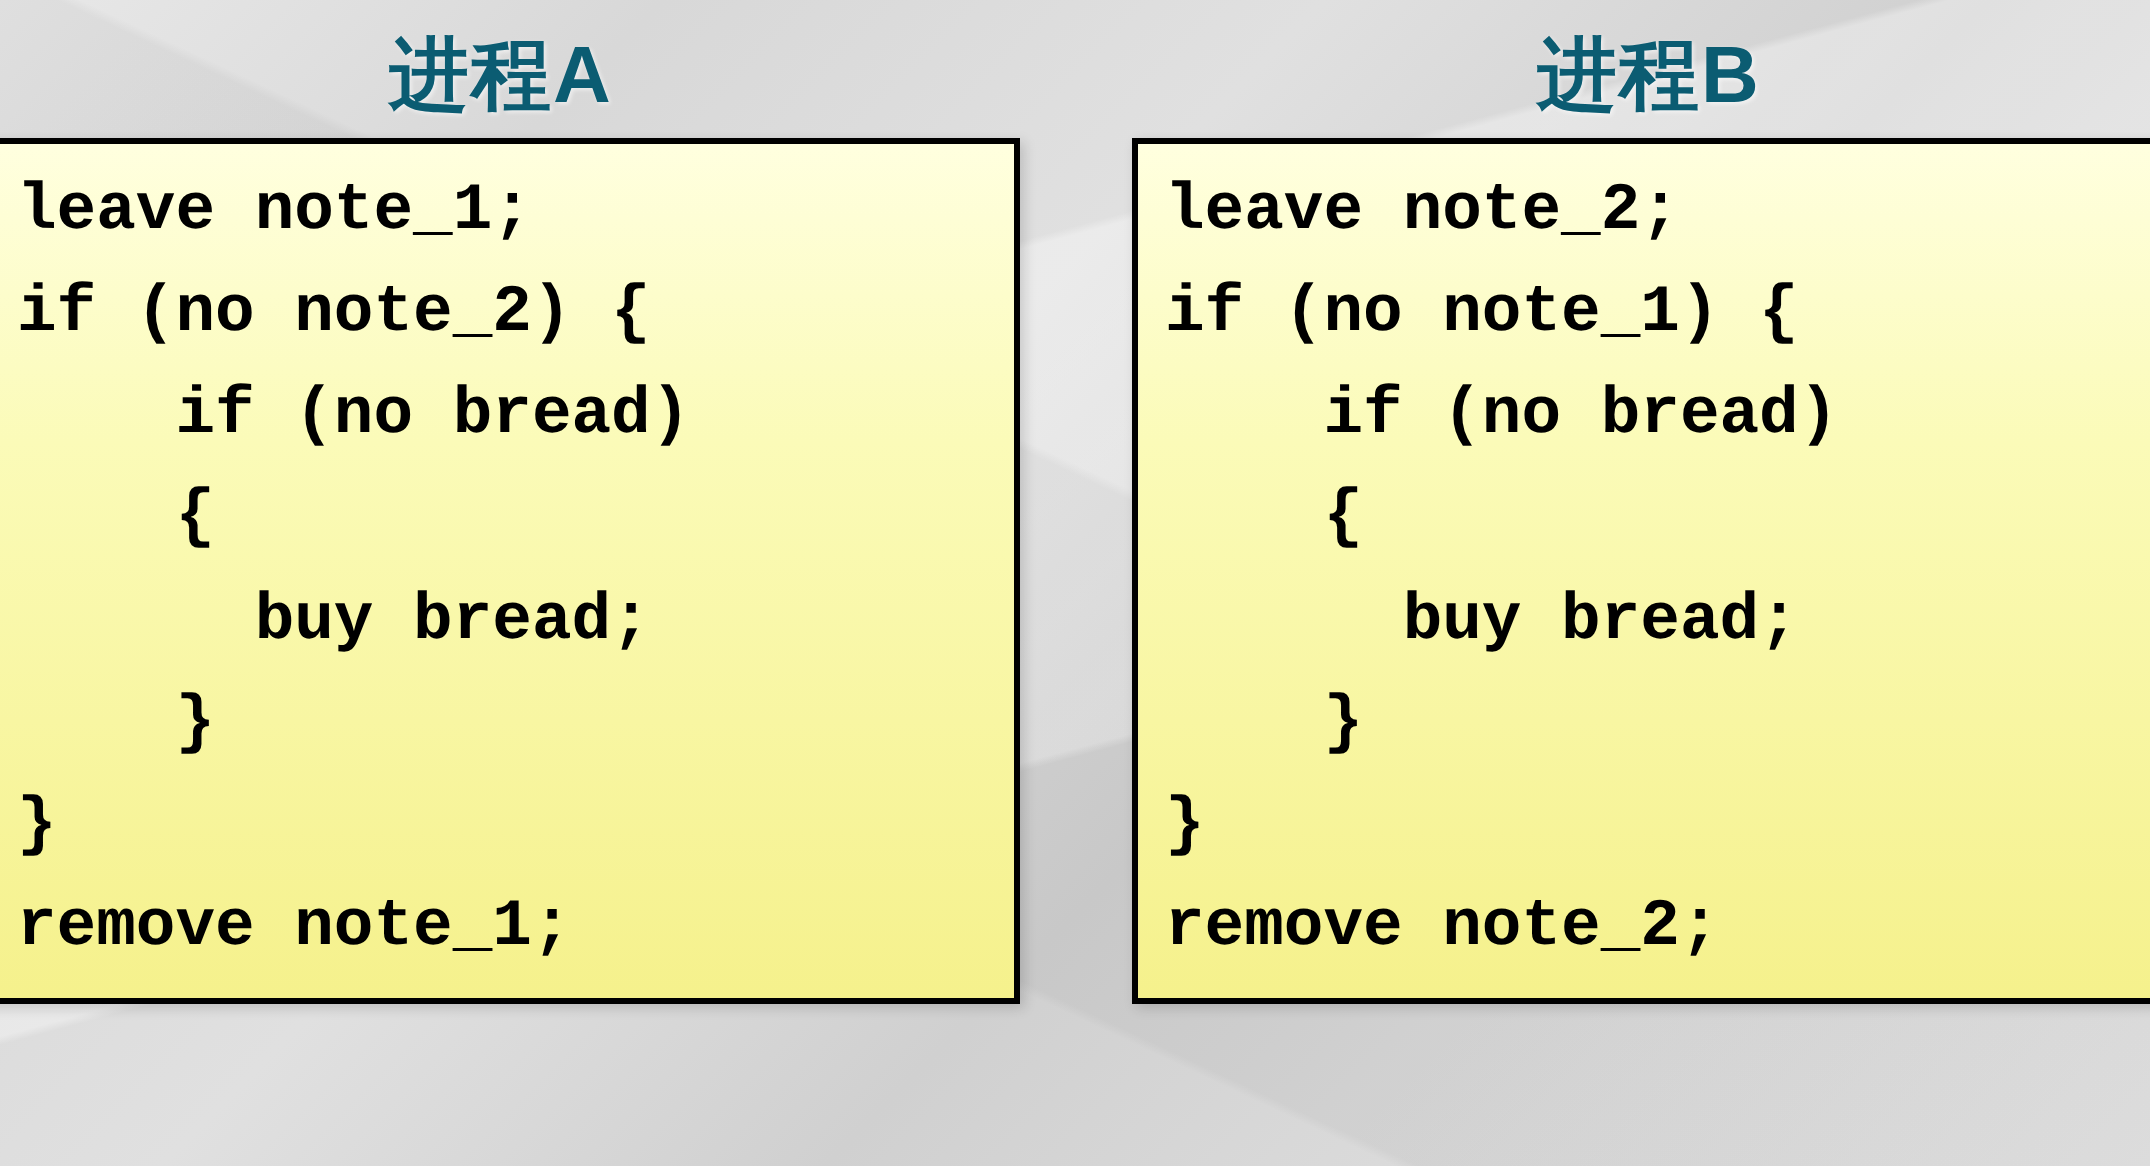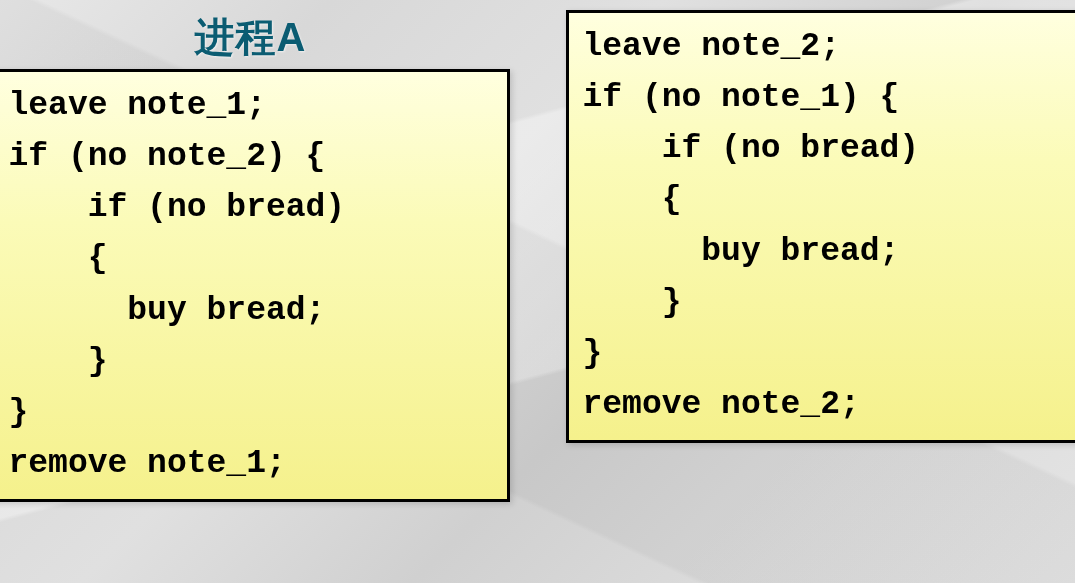--- a/index.html
+++ b/index.html
@@ -72,20 +72,21 @@
 if (no note_2) {
     if (no bread)
     {
       buy bread;
     }
 }
 remove note_1;</pre>
     </div>
   </div>
   <div class="column">
+    <div class="col-title">进程B</div>
     <div class="code-box">
       <pre>leave note_2;
 if (no note_1) {
     if (no bread)
     {
       buy bread;
     }
 }
 remove note_2;</pre>
     </div>

